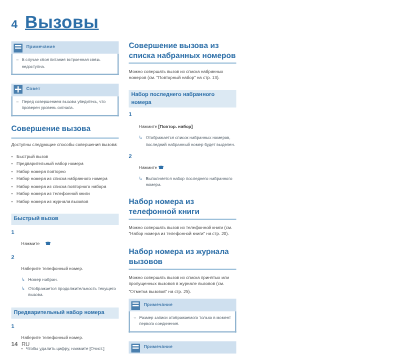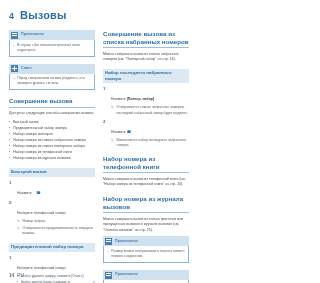--- a/index.html
+++ b/index.html
@@ -33,25 +33,26 @@
     gap:6px;
     margin:0 0 9px 0;
   }
   .chapter-num{
     font-size:9px;
     font-weight:bold;
     color:#2d6fa8;
     line-height:1;
   }
   .chapter-title{
-    font-size:11px;
+    font-size:14px;
     font-weight:bold;
     color:#2d6fa8;
     line-height:1;
     letter-spacing:.2px;
+    text-decoration:underline;
   }
 
   
   .note{margin:0 0 7px 0;}
   .note-head{
     background:#cfe0ef;
     display:flex;
     align-items:center;
     gap:3px;
     padding:1.5px 2px;

